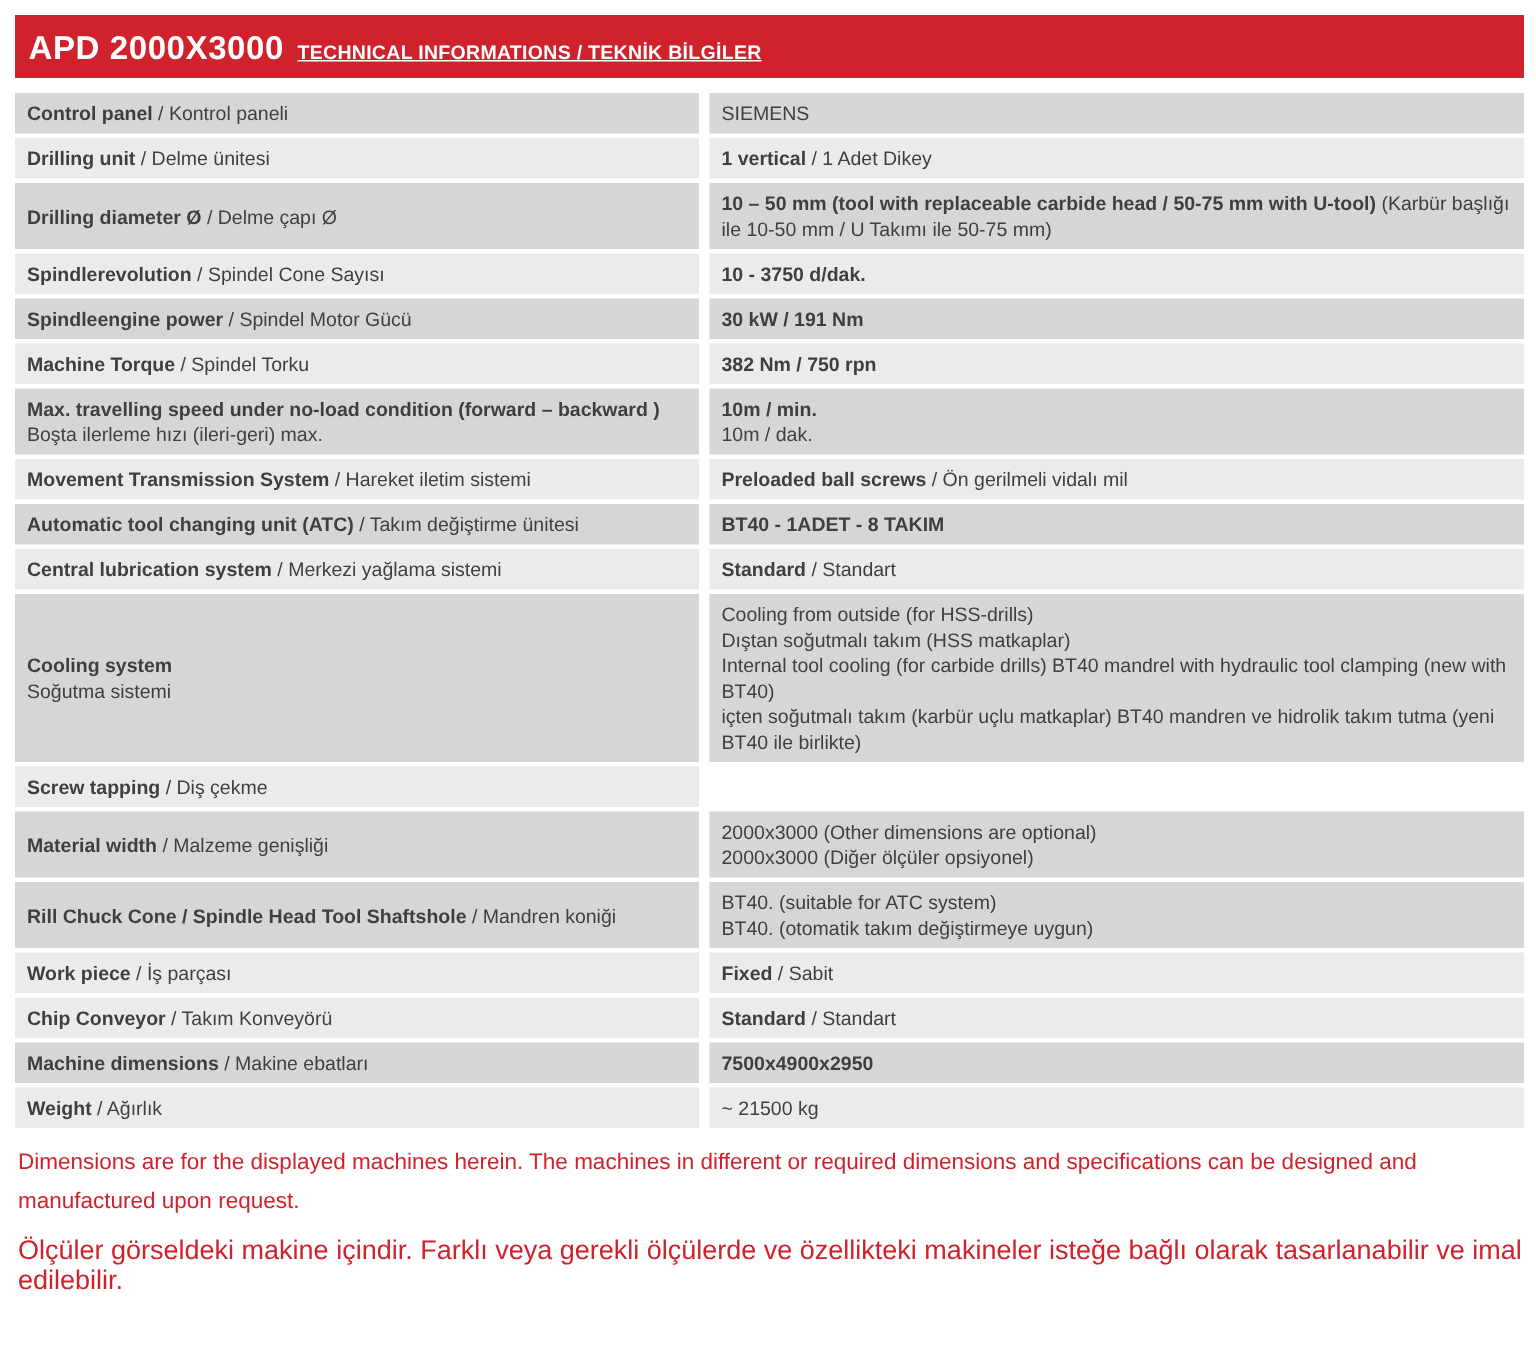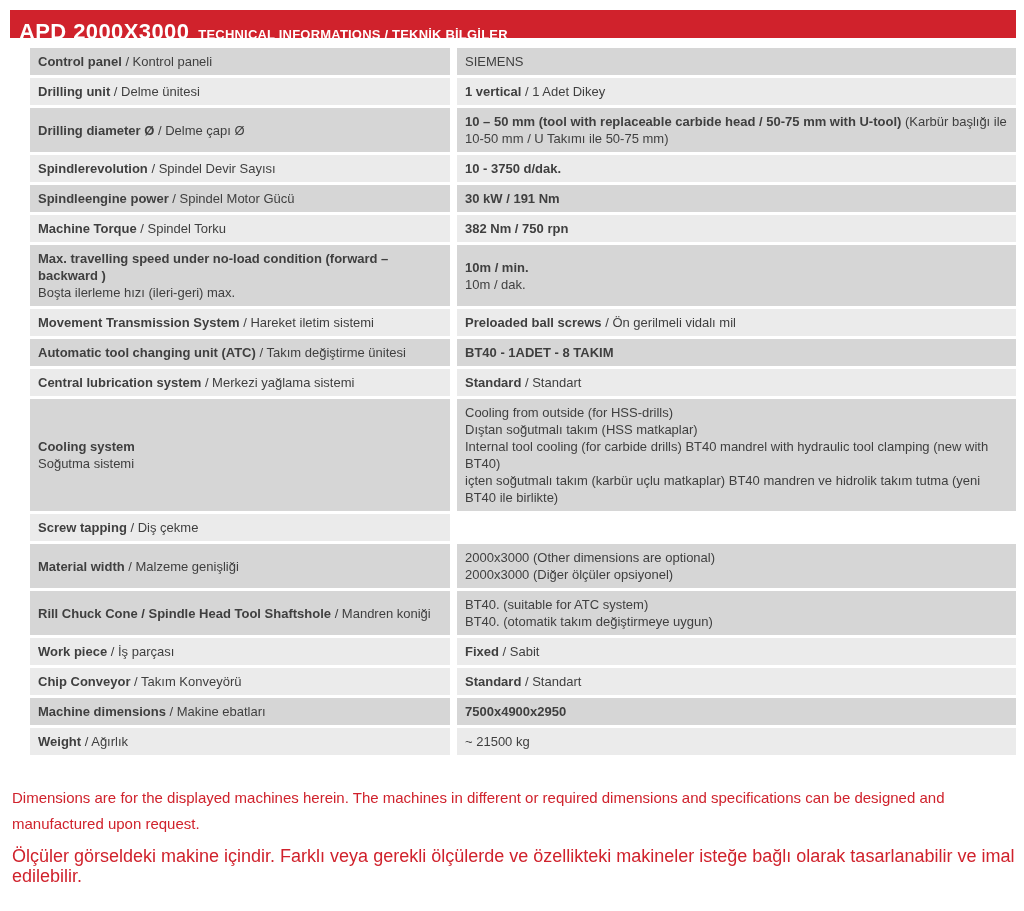--- a/index.html
+++ b/index.html
@@ -12,49 +12,49 @@
   html,body{margin:0;padding:0;background:#ffffff;}
   body{
     width:1024px;height:911px;overflow:hidden;
     font-family:"Liberation Sans", sans-serif;
     color:var(--text);
   }
   .page{padding:10px 8px 0 10px;width:1024px;}
   
   .banner{
     background:var(--red);
-    height:28px;width:1006px;
+    height:42px;width:1006px;
     display:flex;align-items:baseline;gap:9px;
     padding:9px 10px 0 9px;
     color:#ffffff;
   }
   .banner .title{
     font-size:22px;font-weight:bold;letter-spacing:.4px;line-height:26px;
   }
   .banner .subtitle{
-    font-size:13px;font-weight:bold;letter-spacing:.2px;
+    font-size:13px;font-weight:bold;letter-spacing:.2px;text-decoration:underline;
   }
   
   .table{
     margin-top:10px;width:1006px;
     display:flex;flex-direction:column;gap:3px;
   }
   .row{display:flex;gap:7px;align-items:stretch;}
   .cell{
     padding:5px 8px;font-size:13px;line-height:17px;
     display:flex;flex-direction:column;justify-content:center;
   }
-  .cell.label{width:420px;flex:none;margin-left:20px;}
+  .cell.label{width:456px;flex:none;}
   .cell.value{flex:1;}
   .row.dark .cell{background:var(--row-dark);}
   .row.light .cell{background:var(--row-light);}
   .seg{font-weight:normal;}
   .seg.b{font-weight:bold;}
   
-  .notes{margin-top:30px;color:var(--red);padding-left:2px;}
+  .notes{margin-top:10px;color:var(--red);padding-left:2px;}
   .note-en{
     font-size:15px;line-height:26px;max-width:952px;margin:0 0 9px 0;
   }
   .note-tr{
     font-size:18px;line-height:20px;margin:0;
   }
 </style>
 </head>
 <body>
 
@@ -85,21 +85,21 @@
       <div class="row dark">
         <div class="cell label">
           <div class="line"><span class="seg b">Drilling diameter Ø</span><span class="seg"> / Delme çapı Ø</span></div>
         </div>
         <div class="cell value">
           <div class="line"><span class="seg b">10 – 50 mm (tool with replaceable carbide head / 50-75 mm with U-tool)</span><span class="seg">  (Karbür başlığı ile 10-50 mm / U Takımı ile 50-75 mm)</span></div>
         </div>
       </div>
       <div class="row light">
         <div class="cell label">
-          <div class="line"><span class="seg b">Spindlerevolution</span><span class="seg"> / Spindel Devir Sayısı</span></div>
+          <div class="line"><span class="seg b">Spindlerevolution</span><span class="seg"> / Spindel Cone Sayısı</span></div>
         </div>
         <div class="cell value">
           <div class="line"><span class="seg b">10 - 3750 d/dak.</span></div>
         </div>
       </div>
       <div class="row dark">
         <div class="cell label">
           <div class="line"><span class="seg b">Spindleengine power</span><span class="seg"> / Spindel Motor Gücü</span></div>
         </div>
         <div class="cell value">

